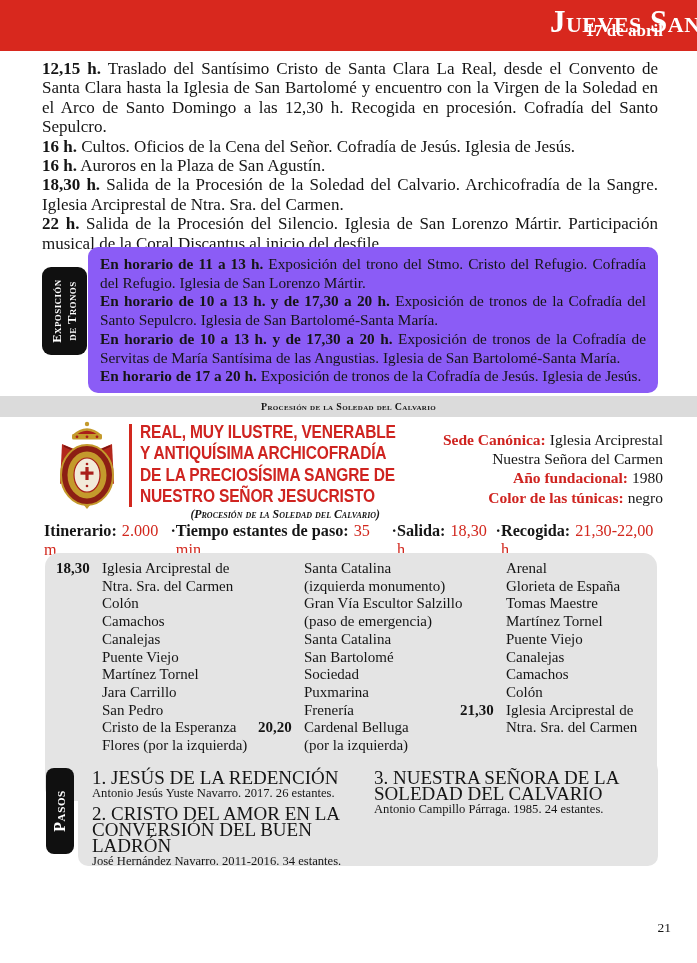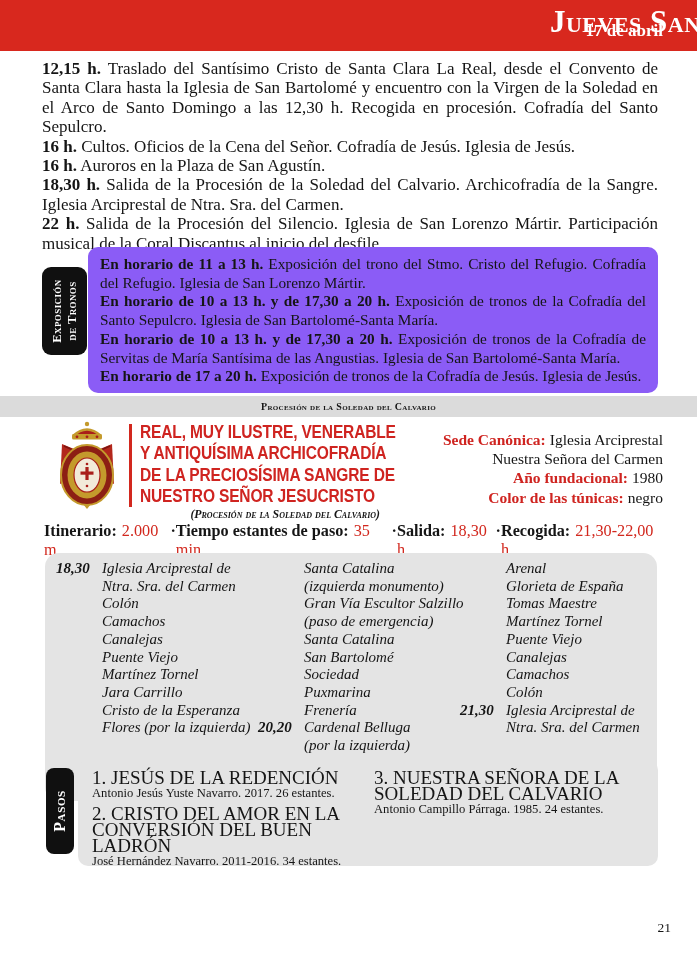--- a/index.html
+++ b/index.html
@@ -44,21 +44,21 @@
     font-size:15.5px;line-height:19.2px;}
   .cof-info .lbl{color:#cf2420;font-weight:bold;margin-right:4px;}
   
   .stats{position:absolute;left:44px;top:522px;width:616px;display:flex;
     justify-content:space-between;align-items:flex-start;font-weight:bold;font-size:16.2px;}
   .stats .stat .lbl{margin-right:5px;}
   .stats .val{color:#d2281e;font-weight:normal;}
   .stats .sep{font-weight:bold;}
   
   .route-box{position:absolute;left:45px;top:553px;width:612px;height:248px;
-    background:#e4e4e4;border-radius:14px;font-style:italic;font-size:15px;line-height:17.7px;}
+    background:#e4e4e4;border-radius:14px;font-size:15px;line-height:17.7px;}
   .route-col{position:absolute;top:7px;}
   .route-col.c1{left:11px;width:215px;}
   .route-col.c2{left:213px;width:205px;}
   .route-col.c3{left:415px;width:195px;}
   .rrow{display:flex;}
   .rt{flex:0 0 46px;font-weight:bold;}
   .rs{flex:1 1 auto;white-space:nowrap;}
   
   .pasos-label{position:absolute;left:46px;top:768px;width:28px;height:86px;
     background:#101010;border-radius:8px;}
@@ -182,20 +182,21 @@
       <div class="rrow">
           <span class="rt"></span>
           <span class="rs">Martínez Tornel</span>
         </div>
       <div class="rrow">
           <span class="rt"></span>
           <span class="rs">Jara Carrillo</span>
         </div>
       <div class="rrow">
           <span class="rt"></span>
+          <span class="rs">San Pedro</span>
         </div>
       <div class="rrow">
           <span class="rt"></span>
           <span class="rs">Cristo de la Esperanza</span>
         </div>
       <div class="rrow">
           <span class="rt"></span>
           <span class="rs">Flores (por la izquierda)</span>
         </div>
     </div>

